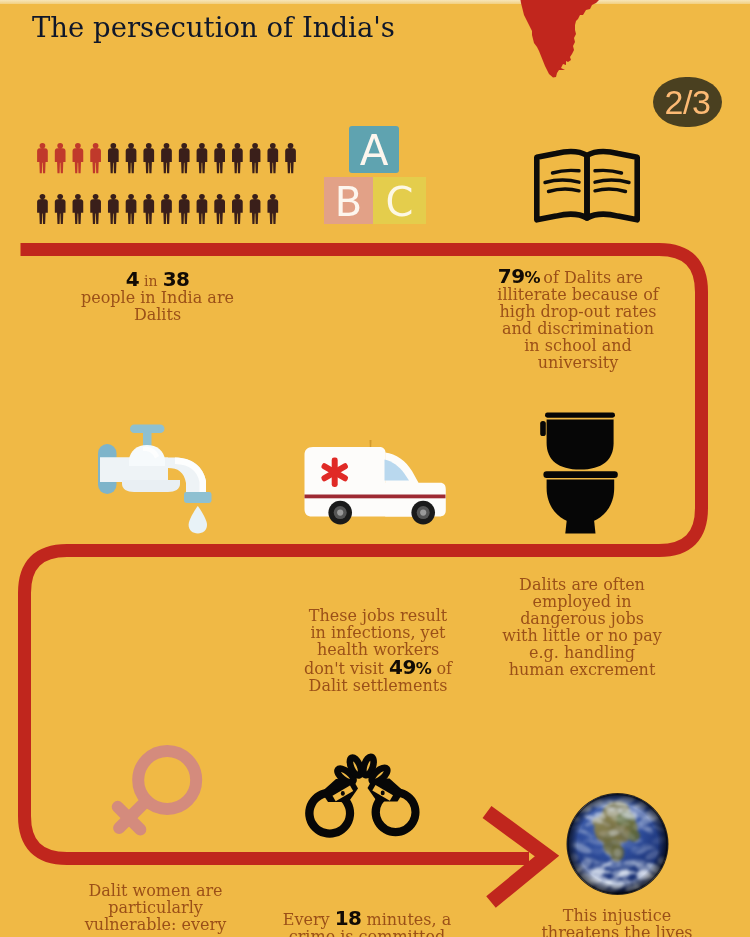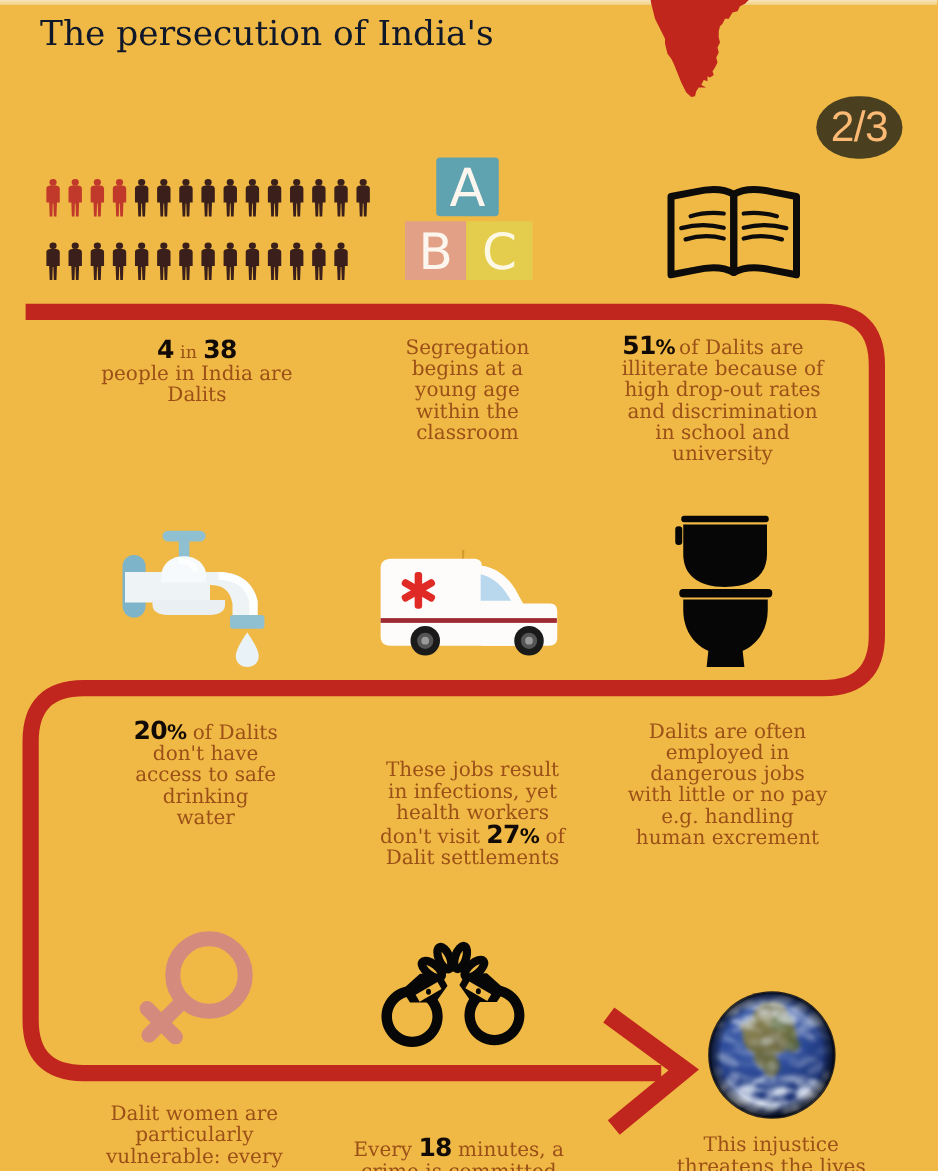--- a/index.html
+++ b/index.html
@@ -426,24 +426,22 @@
         <ellipse cx="632.5" cy="888.4" rx="7.6" ry="2.6" transform="rotate(-17 632.5 888.4)" fill="#e7eef7" opacity="0.60"></ellipse>
         <ellipse cx="640.0" cy="888.9" rx="6.9" ry="2.1" transform="rotate(12 640.0 888.9)" fill="#e7eef7" opacity="0.56"></ellipse>
         <ellipse cx="647.5" cy="882.8" rx="10.2" ry="1.7" transform="rotate(-13 647.5 882.8)" fill="#e7eef7" opacity="0.44"></ellipse>
         <ellipse cx="655.0" cy="883.7" rx="11.7" ry="4.3" transform="rotate(-23 655.0 883.7)" fill="#e7eef7" opacity="0.50"></ellipse>
         <ellipse cx="662.5" cy="889.5" rx="8.2" ry="4.9" transform="rotate(33 662.5 889.5)" fill="#e7eef7" opacity="0.60"></ellipse>
       </g>
     <circle cx="617.5" cy="844" r="50" fill="url(#gEdge)"></circle>
   </svg>
 
   <div class="stat" id="st1"><b>4</b> <span class="lt">in</span> <b>38</b><br>people in India are<br>Dalits</div>
-  <div class="stat" id="st2">Segregation<br>begins at a<br>young age<br>within the<br>classroom</div>
-  <div class="stat" id="st3"><b>51</b><i>%</i> of Dalits are&nbsp;&nbsp;&nbsp;<br>illiterate because of<br>high drop-out rates<br>and discrimination<br>in school and<br>university</div>
-  <div class="stat" id="st4"><b>20</b><i>%</i> of Dalits<br>don't have<br>access to safe<br>drinking<br>water</div>
-  <div class="stat" id="st5">These jobs result<br>in infections, yet<br>health workers<br>don't visit <b>27</b><i>%</i> of<br>Dalit settlements</div>
+  <div class="stat" id="st3"><b>79</b><i>%</i> of Dalits are&nbsp;&nbsp;&nbsp;<br>illiterate because of<br>high drop-out rates<br>and discrimination<br>in school and<br>university</div>
+  <div class="stat" id="st5">These jobs result<br>in infections, yet<br>health workers<br>don't visit <b>49</b><i>%</i> of<br>Dalit settlements</div>
   <div class="stat" id="st6">Dalits are often<br>employed in<br>dangerous jobs<br>with little or no pay<br>e.g. handling<br>human excrement</div>
   <div class="stat" id="st7">Dalit women are<br>particularly<br>vulnerable: every</div>
   <div class="stat" id="st8">Every <b>18</b> minutes, a<br>crime is committed<br>against a Dalit, yet they</div>
   <div class="stat" id="st9">This injustice<br>threatens the lives</div>
 
   <svg class="svgabs" width="750" height="937">
     <g transform="translate(534,147)" fill="none" stroke="#0d0c0a" stroke-width="5.6" stroke-linejoin="round" stroke-linecap="butt">
       <path d="M2.8,10.2 L22,6.5 C34,3.6 45,3.8 53,8.4 L53,71 C45,66.5 34,66.2 22,69.1 L2.8,72.8 Z"></path>
       <path d="M103.2,10.2 L84,6.5 C72,3.6 61,3.8 53,8.4 L53,71 C61,66.5 72,66.2 84,69.1 L103.2,72.8 Z"></path>
     </g>

